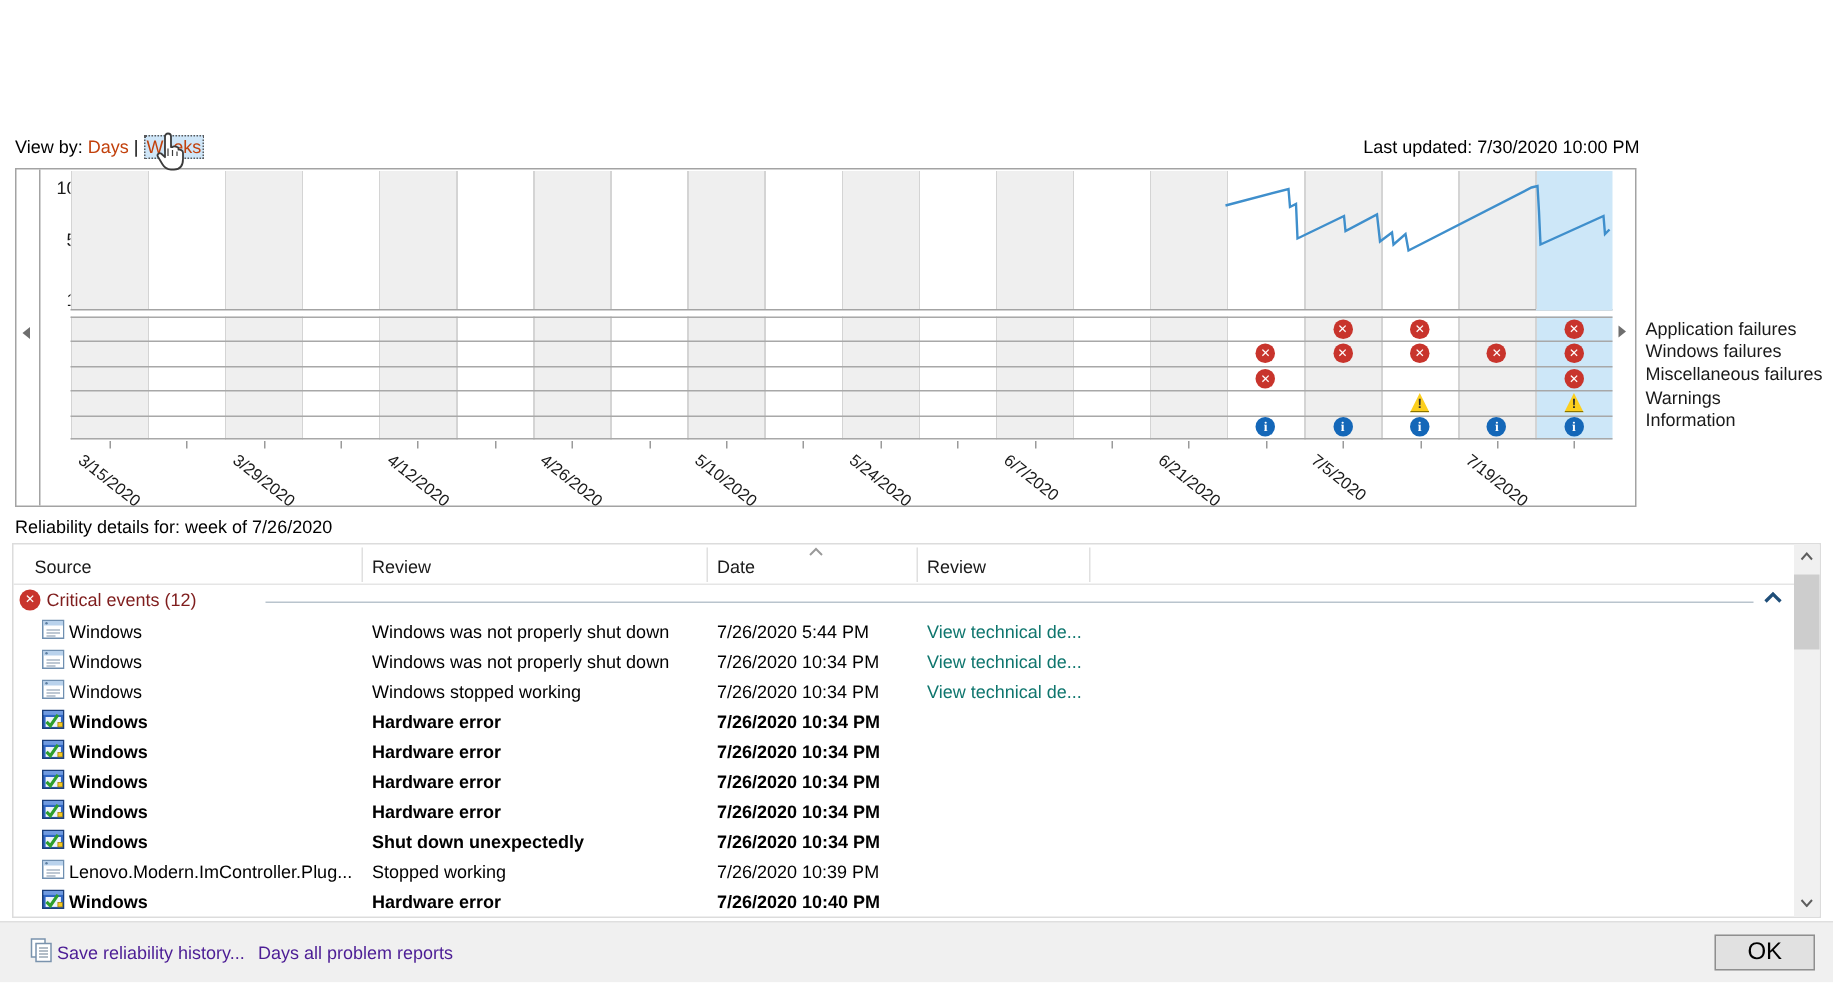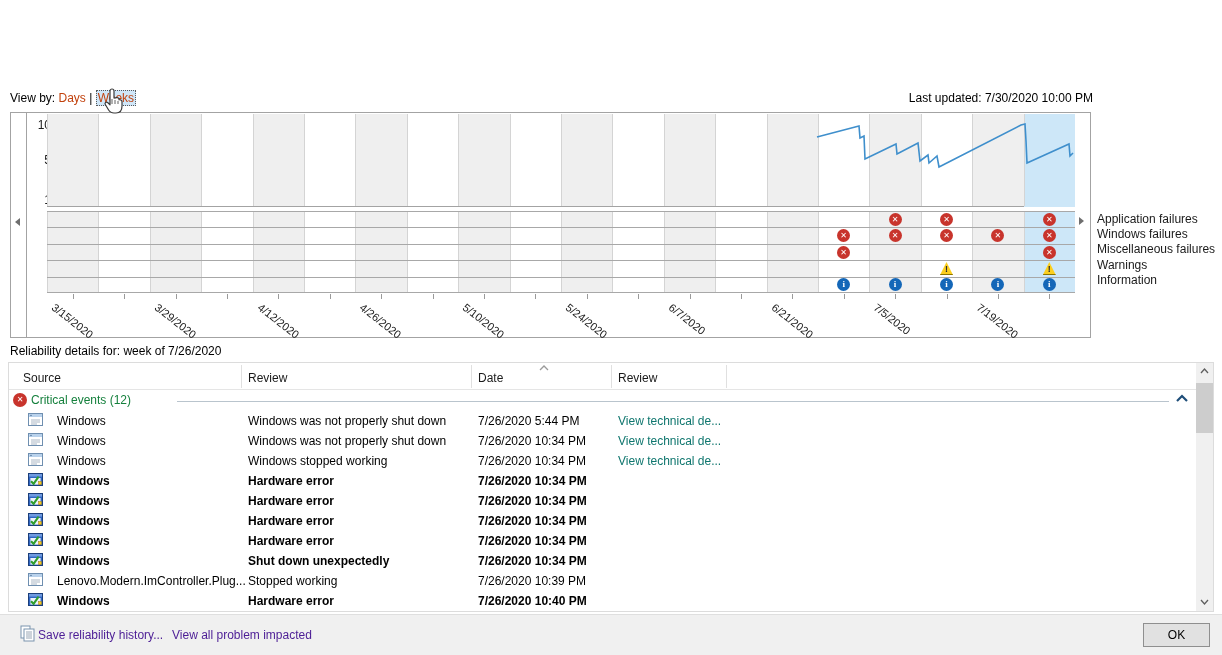--- a/index.html
+++ b/index.html
@@ -57,44 +57,44 @@
   
   .details-heading { position:absolute; left:10px; top:344px; }
   .dtable { position:absolute; left:8px; top:362px; width:1206px; height:250px; border:1px solid #dcdcdc; background:#fff; }
   .dhead { position:absolute; left:0; top:0; width:100%; height:27px; border-bottom:1px solid #e5e5e5; }
   .dhead .hcell { position:absolute; top:8px; font-size:12px; color:#1a1a1a; cursor:default; }
   .hsep { position:absolute; top:2px; height:23px; width:1px; background:#e0e0e0; }
   .sortmark { position:absolute; left:529px; top:1px; width:12px; height:7px; }
   .grouprow { position:absolute; left:0; top:28px; width:100%; height:19px; }
   .groupicon { position:absolute; left:4px; top:2px; width:14px; height:14px; border-radius:50%;
     background:#c8342c; color:#fff; font-size:8px; font-weight:bold; text-align:center; line-height:14px; }
-  .grouplabel { position:absolute; left:22px; top:2px; color:#15803d; }
+  .grouplabel { position:absolute; left:22px; top:2px; color:#7f1d1d; }
   .groupline { position:absolute; left:168px; top:10px; width:992px; height:1px; background:#b9c4cd; }
   .groupchev { position:absolute; left:1166px; top:3px; width:14px; height:9px; }
   .drow { position:absolute; left:0; width:1186px; height:20px; }
-  .drow .c-src { position:absolute; left:37px; top:3px; white-space:nowrap; overflow:hidden; max-width:192px;margin-left:11px; }
+  .drow .c-src { position:absolute; left:37px; top:3px; white-space:nowrap; overflow:hidden; max-width:192px; }
   .drow .c-sum { position:absolute; left:239px; top:3px; white-space:nowrap; }
   .drow .c-date { position:absolute; left:469px; top:3px; white-space:nowrap; }
   .drow .c-act { position:absolute; left:609px; top:3px; color:#0f766e; cursor:pointer; }
   .drow.bold .c-src, .drow.bold .c-sum, .drow.bold .c-date { font-weight:bold; }
   .rowicon { position:absolute; left:19px; top:2px; width:15px; height:15px; }
   
   .sbar { position:absolute; right:0; top:0; width:17px; height:248px; background:#f0f0f0; }
   .sbtn { position:absolute; left:0; width:17px; height:17px; background:#f0f0f0; color:#5e5e5e;
     text-align:center; font-size:9px; line-height:17px; }
   .sthumb { position:absolute; left:0; top:20px; width:17px; height:50px; background:#cdcdcd; }
 
   
   .footer { position:absolute; left:0; top:614px; width:1222px; height:41px; background:#f0f0f0; border-top:1px solid #dfdfdf; }
   .footer a { color:#4c1d95; text-decoration:none; cursor:pointer; }
   .f-save { position:absolute; left:38px; top:13px; }
   .f-view { position:absolute; left:172px; top:13px; }
   .f-icon { position:absolute; left:20px; top:10px; }
   .okbtn { position:absolute; left:1143px; top:8px; width:67px; height:24px; background:#e1e1e1;
-    border:1px solid #8f8f8f; font-size:12px; text-align:center; line-height:22px; cursor:pointer;
+    border:1px solid #8f8f8f; font-size:16px; text-align:center; line-height:22px; cursor:pointer;
     font-family:inherit; }
   .cursor { position:absolute; left:103px; top:88px; z-index:99; pointer-events:none; }
 </style>
 </head>
 <body>
 
 <div class="screen">
 
 
   <div class="viewby">
@@ -374,21 +374,21 @@
   <div class="footer">
     <svg class="f-icon" width="15" height="17" viewBox="0 0 15 17">
       <rect x="1" y="1" width="9" height="12" fill="#ffffff" stroke="#7a93ad"></rect>
       <rect x="4" y="4" width="10" height="12" fill="#ffffff" stroke="#7a93ad"></rect>
       <line x1="6" y1="7" x2="12" y2="7" stroke="#9aa7b5"></line>
       <line x1="6" y1="9" x2="12" y2="9" stroke="#9aa7b5"></line>
       <line x1="6" y1="11" x2="12" y2="11" stroke="#9aa7b5"></line>
       <line x1="6" y1="13" x2="12" y2="13" stroke="#9aa7b5"></line>
     </svg>
     <a class="f-save">Save reliability history...</a>
-    <a class="f-view">View all problem impacted</a>
+    <a class="f-view">Days all problem reports</a>
     <button class="okbtn">OK</button>
   </div>
 
   <svg class="cursor" width="24" height="28" viewBox="0 0 24 28">
     <path d="M9 1 C10.1 1 11 1.9 11 3 L11 10 L12.2 10.1 C12.4 9.2 16 9.6 16 11 L16 11.8 C17 11.5 19 12.2 19 13.8 L19 18 C19 22.5 17 25 13 25 L11 25 C8.2 25 6.8 24 5.3 21.5 L2.3 16.5 C1.3 15 3.3 13.4 4.6 14.5 L7 16.8 L7 3 C7 1.9 7.9 1 9 1 Z" fill="#ffffff" stroke="#3b3b3b" stroke-width="1.2" stroke-linejoin="round"></path>
     <line x1="9" y1="11" x2="9" y2="16" stroke="#3b3b3b" stroke-width="0.8"></line>
     <line x1="12" y1="12" x2="12" y2="16" stroke="#3b3b3b" stroke-width="0.8"></line>
     <line x1="15" y1="13" x2="15" y2="16" stroke="#3b3b3b" stroke-width="0.8"></line>
   </svg>
 

